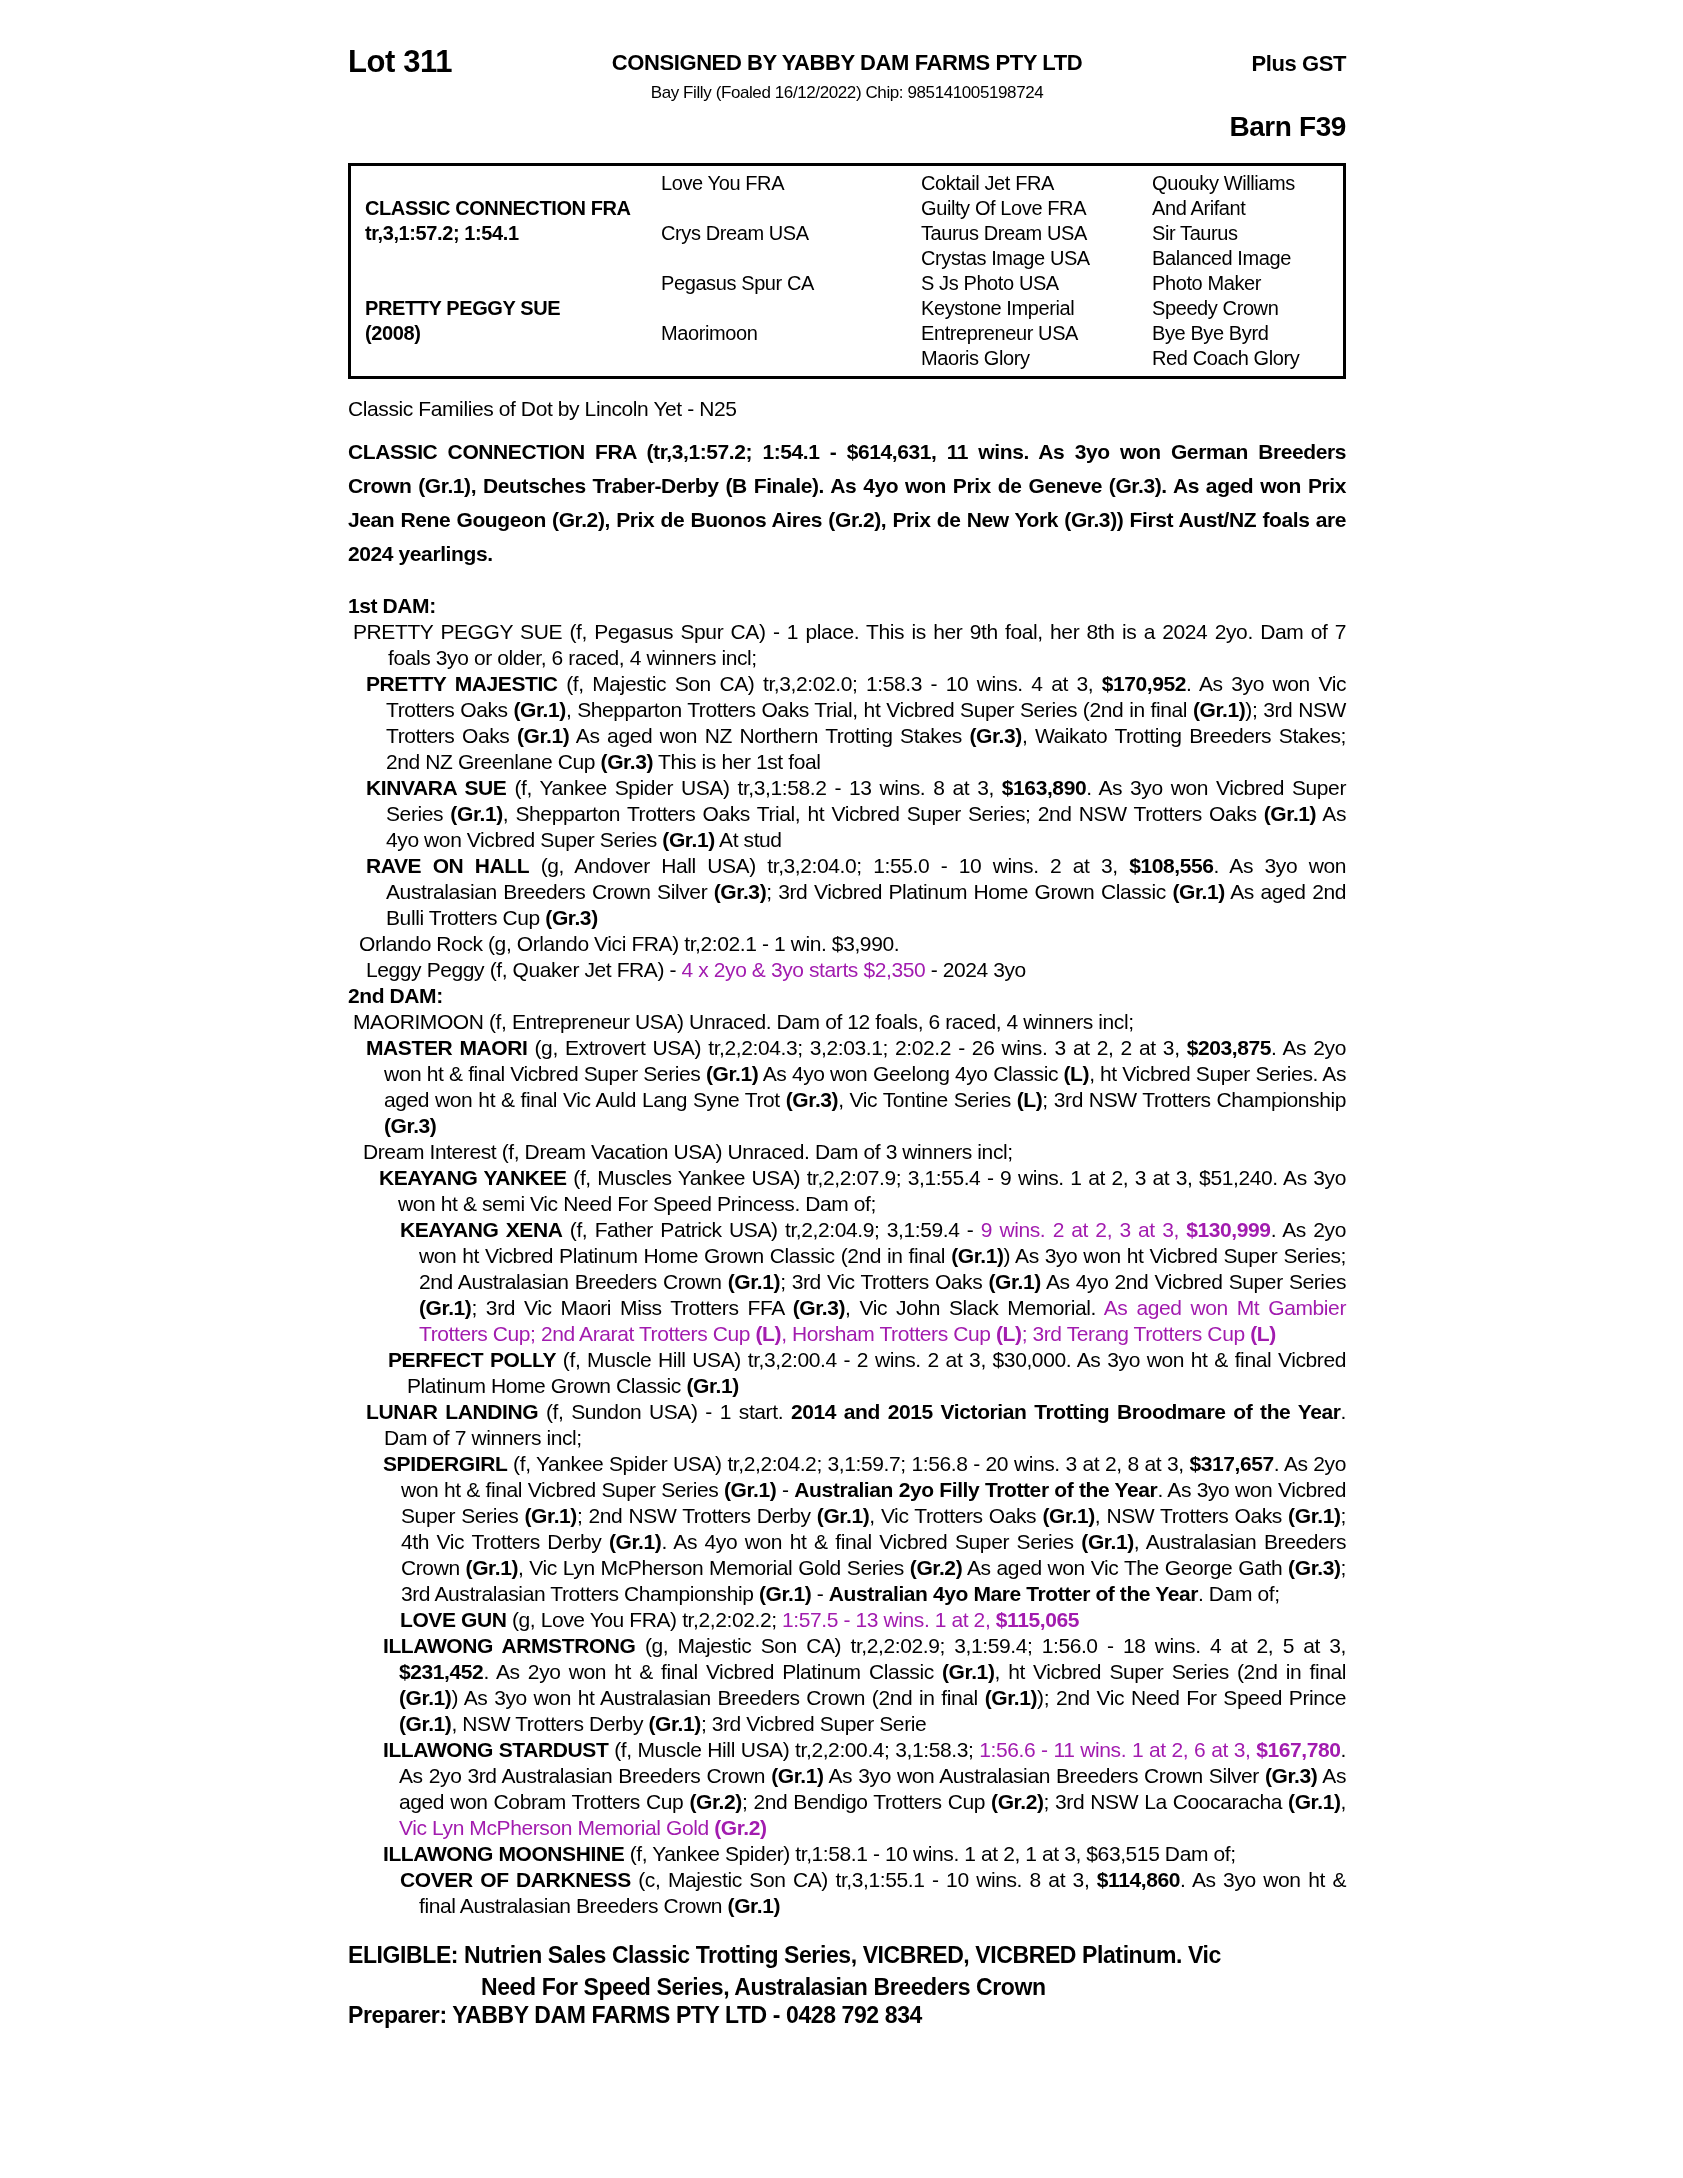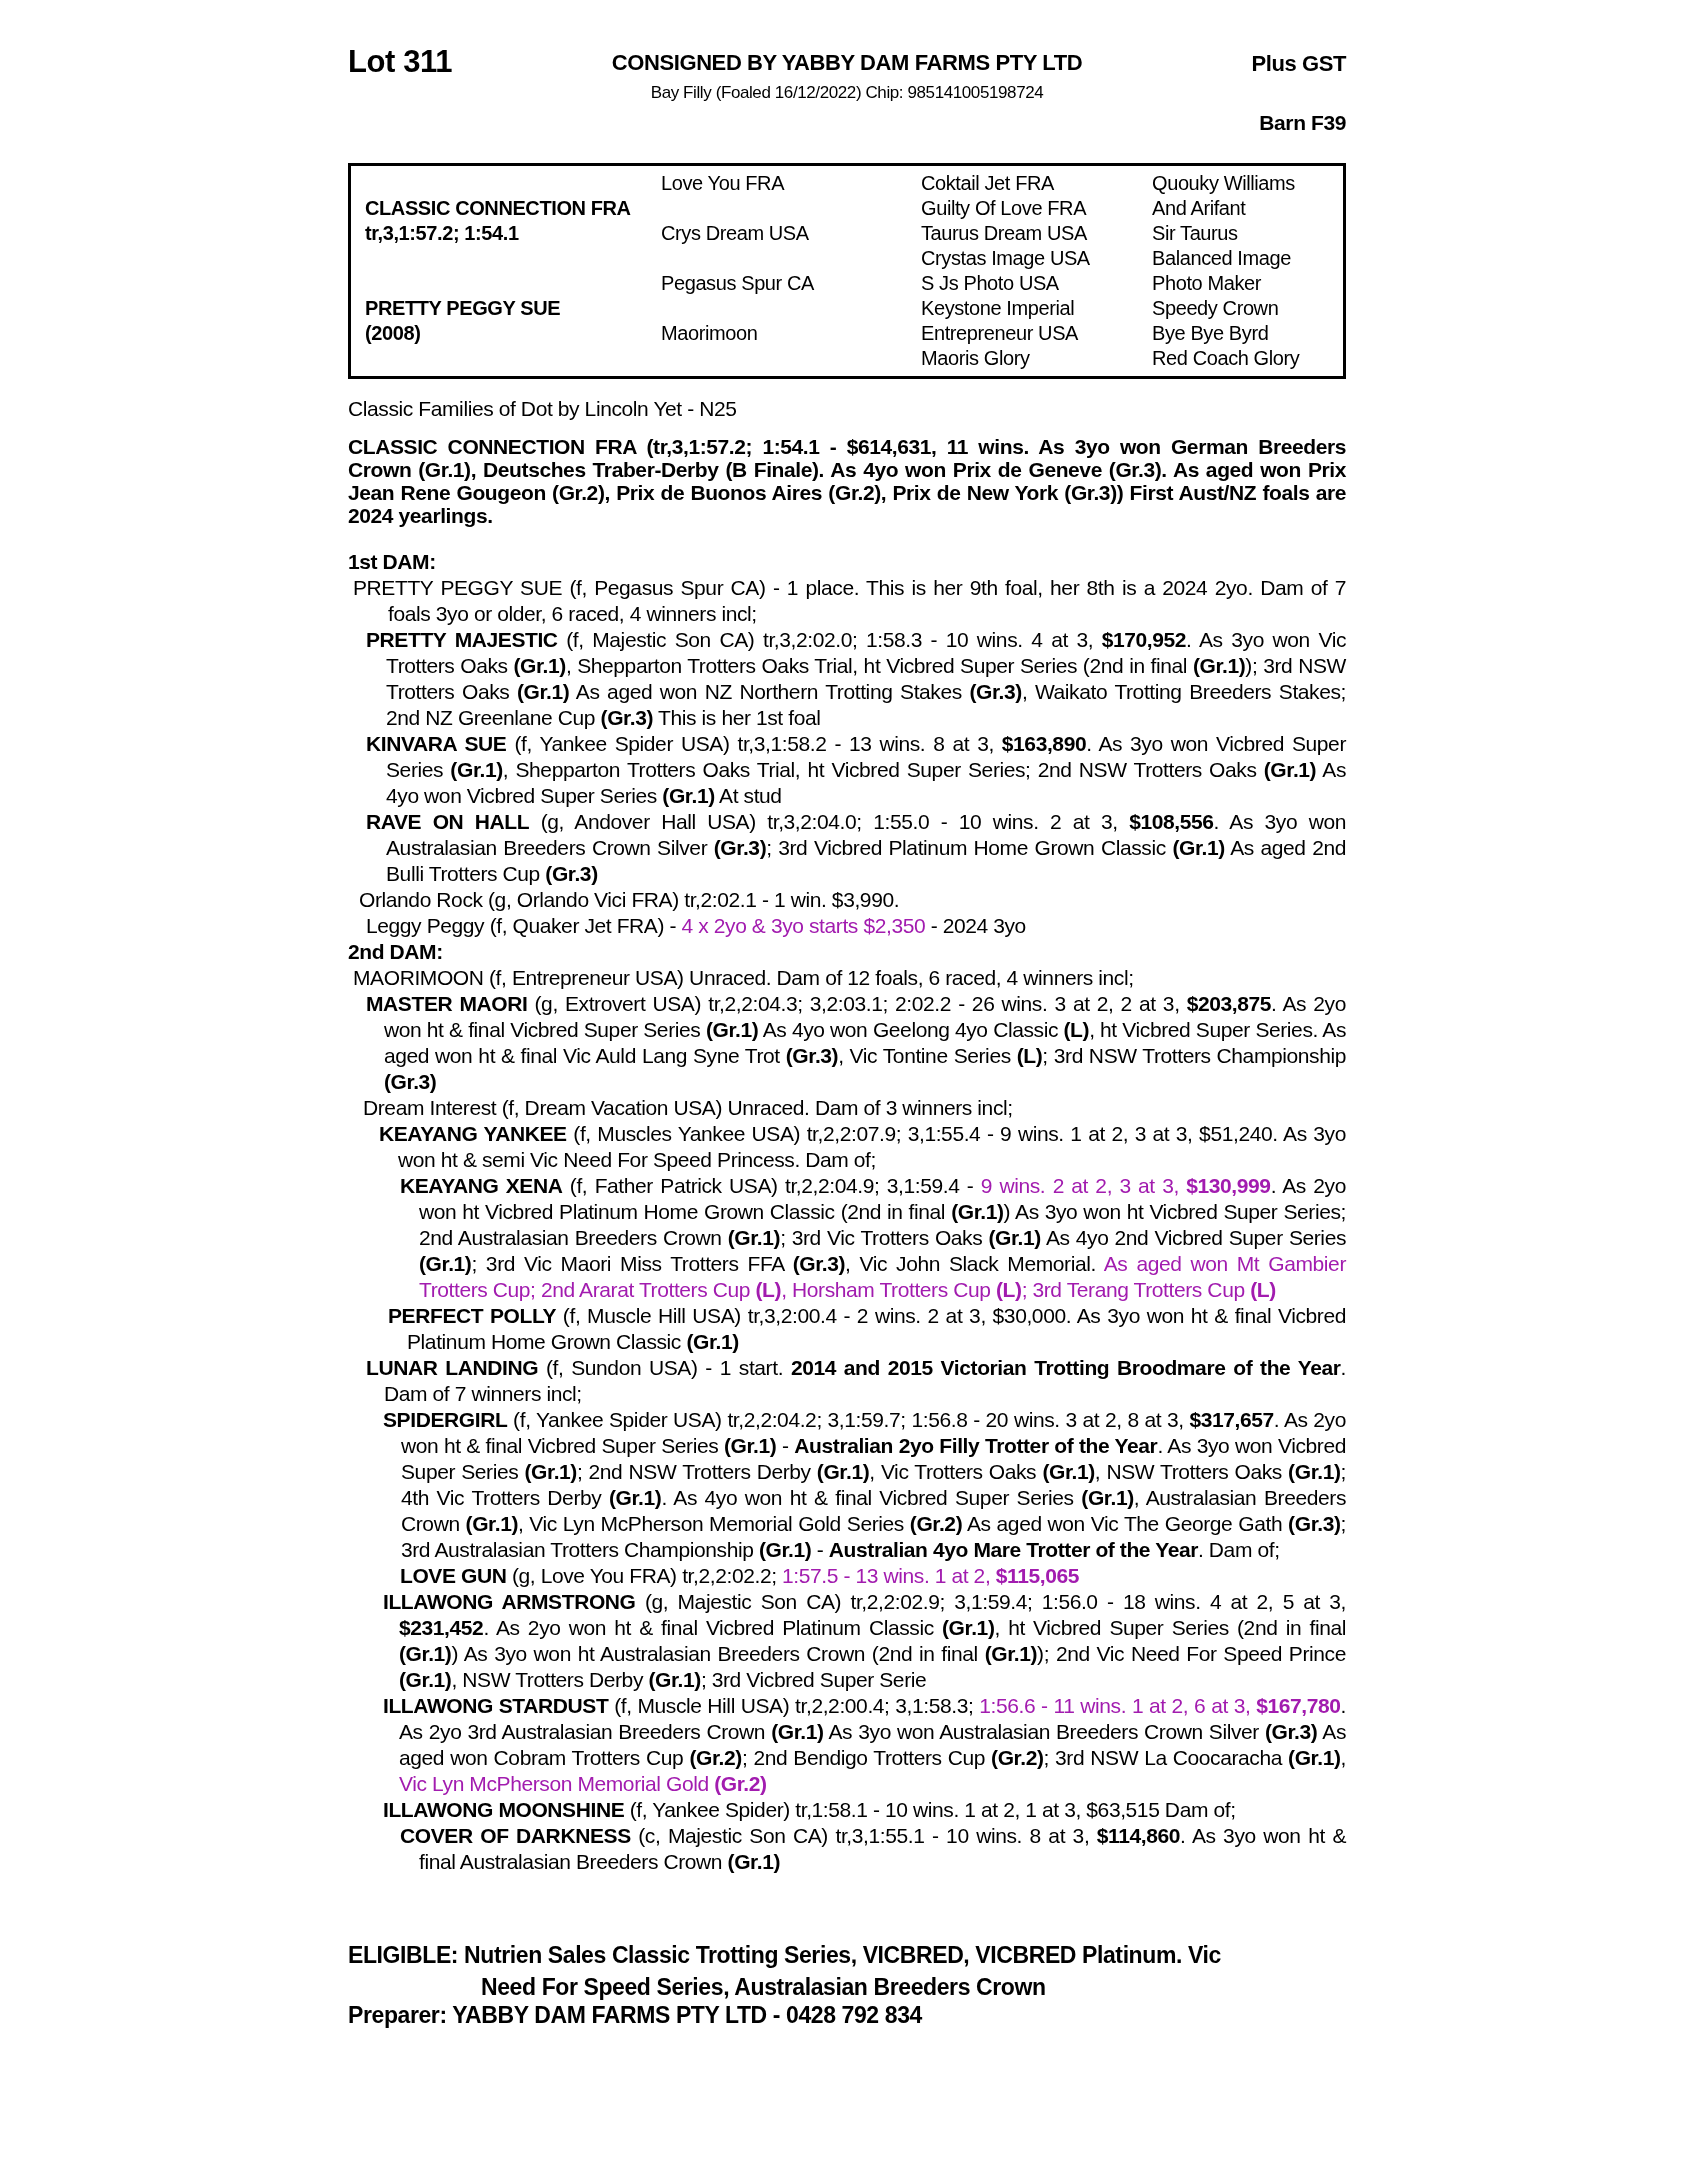--- a/index.html
+++ b/index.html
@@ -5,35 +5,35 @@
   html,body{margin:0;padding:0;background:#fff;}
   .page{position:relative;width:1683px;height:2030px;background:#ffffff;color:#000;
         font-family:"Liberation Sans","DejaVu Sans",sans-serif;letter-spacing:-0.4px;overflow:hidden;}
 
   
   .lot{position:absolute;left:348px;top:44px;font-size:31px;font-weight:bold;}
   .header-center{position:absolute;left:447px;top:50px;width:800px;text-align:center;}
   .consigned{font-size:22px;font-weight:bold;}
   .foal-line{font-size:17px;margin-top:7px;}
   .plus-gst{position:absolute;right:337px;top:51px;font-size:22px;font-weight:bold;}
-  .barn{position:absolute;right:337px;top:111px;font-size:21px;font-weight:bold;}
+  .barn{position:absolute;right:337px;top:111px;font-size:28px;font-weight:bold;}
 
   
   .pedtable{position:absolute;left:348px;top:163px;width:992px;height:210px;border:3px solid #000;}
   .pedcol{position:absolute;top:5px;font-size:20px;}
   .pedcol .tline{height:25px;line-height:25px;white-space:nowrap;}
   .col1{left:14px;font-weight:bold;}
   .col2{left:310px;}
   .col3{left:570px;}
   .col4{left:801px;}
 
   
   .main{position:absolute;left:348px;top:396px;width:998px;font-size:21px;line-height:26px;}
   .family-line{margin-bottom:13px;}
-  .sire-para{font-weight:bold;text-align:justify;line-height:23px;margin-bottom:22px;}
+  .sire-para{font-weight:bold;text-align:justify;line-height:34px;margin-bottom:22px;}
   .dam-heading{font-weight:bold;}
   .entry{text-align:justify;}
   .b{font-weight:bold;}
   .r{color:#a21caf;}
 
   
   .eligible{position:absolute;left:348px;top:1919px;width:998px;font-size:23px;font-weight:bold;line-height:32px;margin-top:20px;}
   .eligible-l2{margin-left:133px;}
   .preparer{position:absolute;left:348px;top:2002px;width:998px;font-size:23px;font-weight:bold;}
   .purchaser-line{position:absolute;left:348px;top:2053px;width:1000px;font-size:20px;white-space:nowrap;overflow:hidden;}

